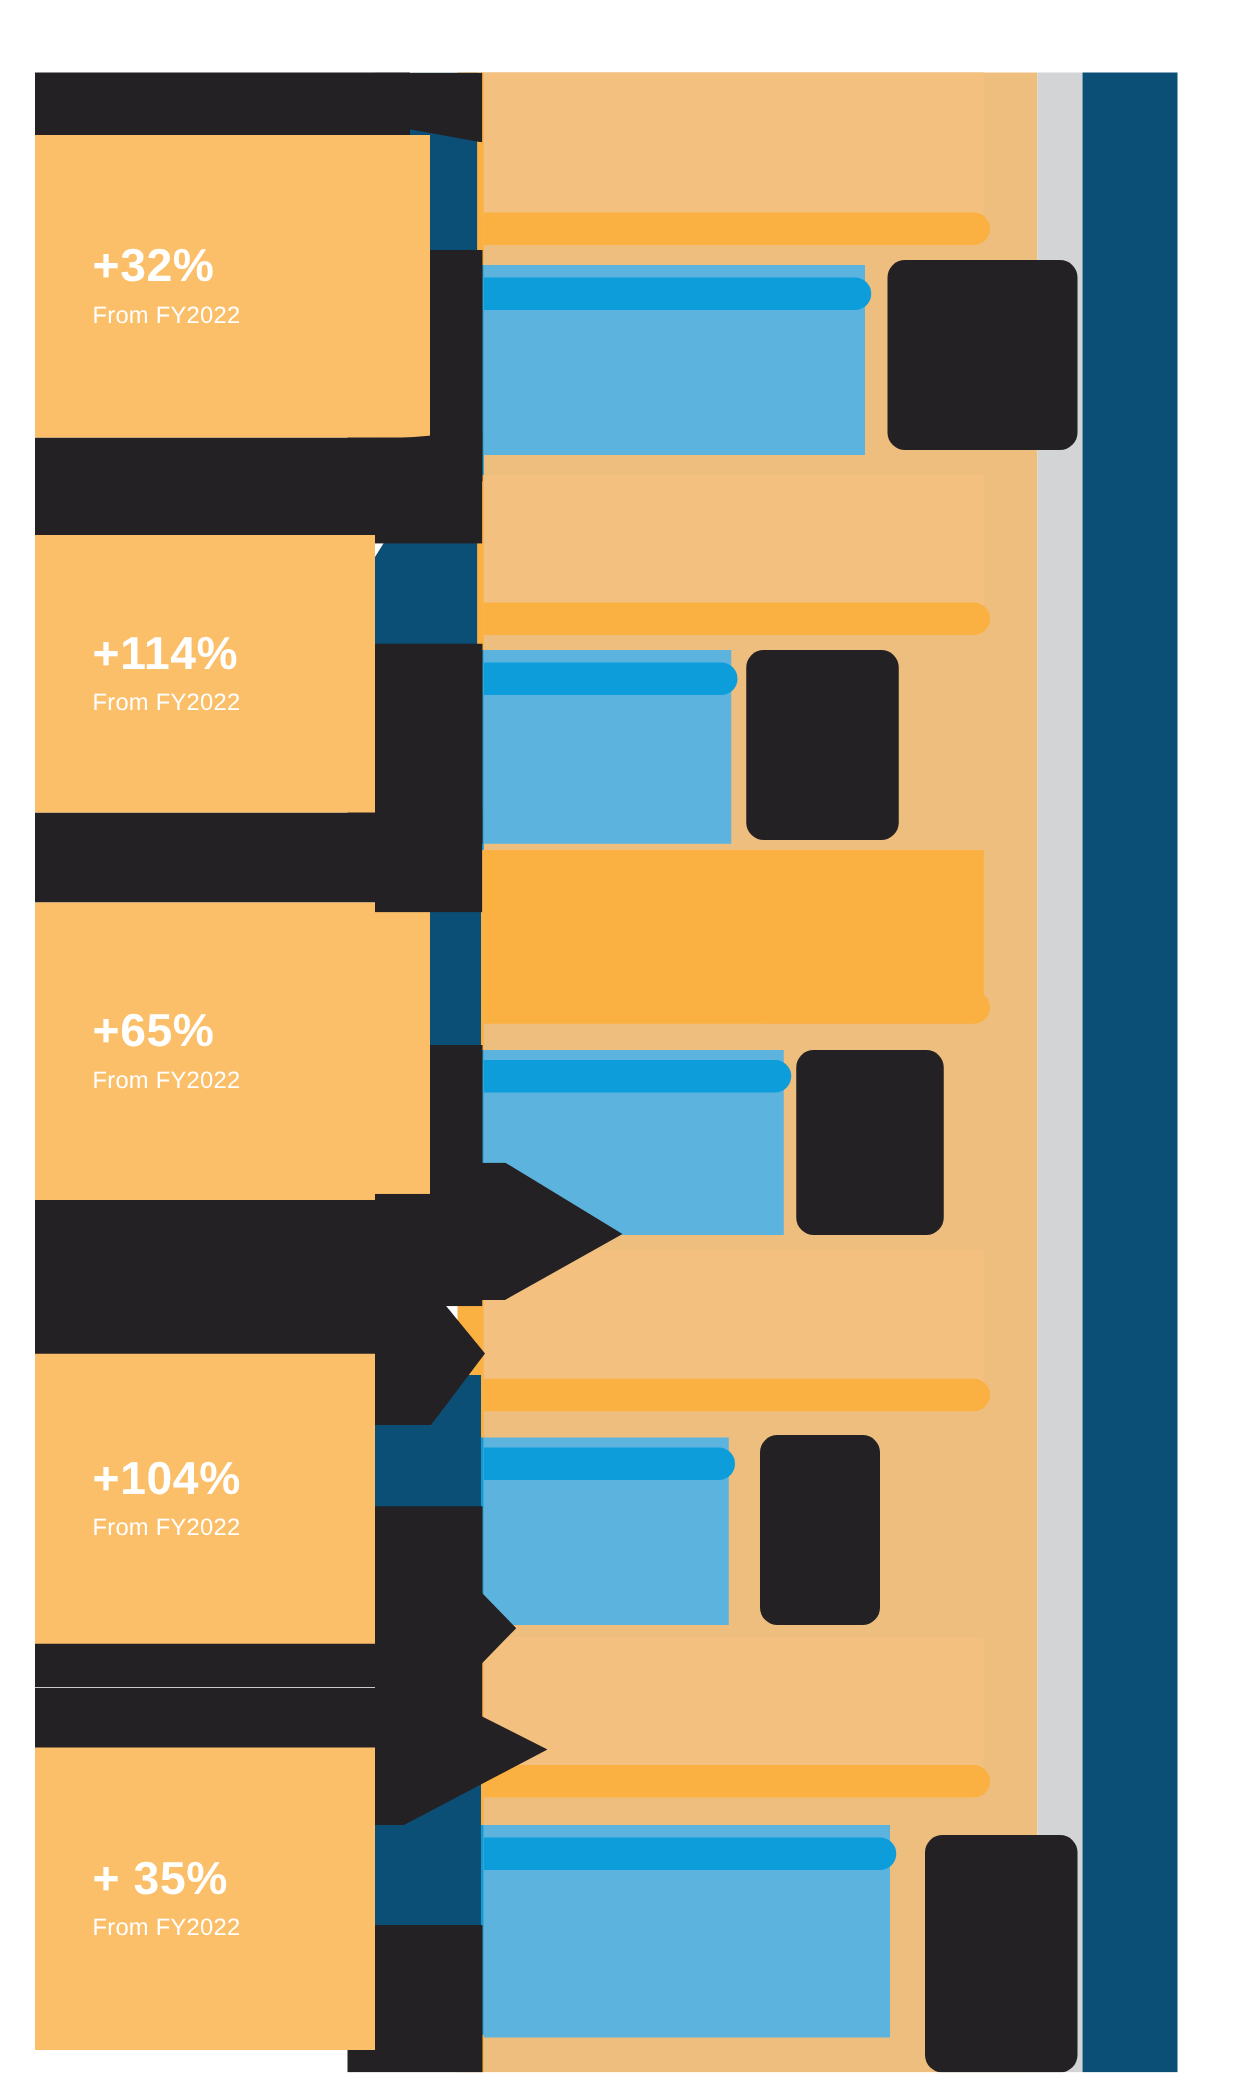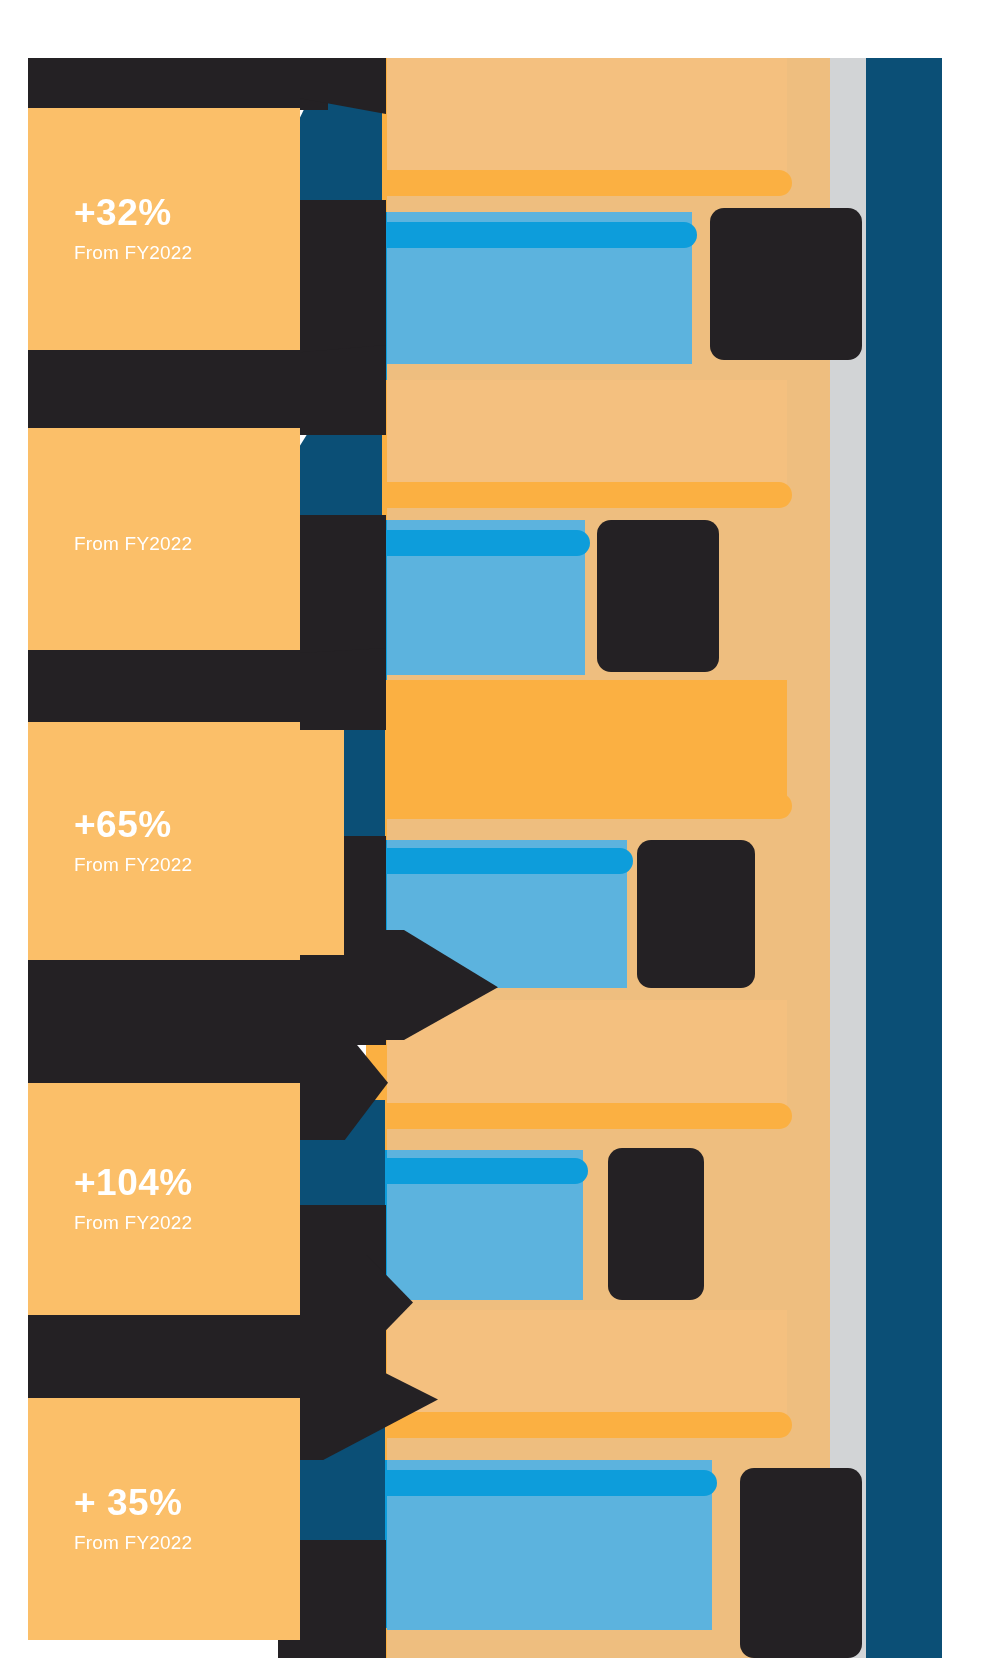--- a/index.html
+++ b/index.html
@@ -170,26 +170,27 @@
 
   <div class="redact" style="left:28px;top:1030px;width:360px;height:110px;clip-path:polygon(0 0,88% 0,100% 48%,88% 100%,0 100%);"></div>
   <div class="redact" style="left:278px;top:1205px;width:108px;height:120px;"></div>
   <div class="redact" style="left:28px;top:1255px;width:385px;height:95px;clip-path:polygon(0 0,88% 0,100% 50%,88% 100%,0 100%);"></div>
   <div class="redact" style="left:608px;top:1148px;width:96px;height:152px;border-radius:14px;"></div>
 
   <div class="redact" style="left:28px;top:1350px;width:410px;height:110px;clip-path:polygon(0 0,76% 0,100% 45%,72% 100%,0 100%);"></div>
   <div class="redact" style="left:278px;top:1540px;width:108px;height:118px;"></div>
   <div class="redact" style="left:740px;top:1468px;width:122px;height:190px;border-radius:14px;"></div>
 
-  <div class="callout" style="left:28px;top:108px;width:272px;height:242px;">
+  <div class="callout" style="left:28px;top:108px;width:316px;height:242px;">
     <div class="pct">+32%</div>
     <div class="sub">From FY2022</div>
   </div>
 
   <div class="callout" style="left:28px;top:428px;width:272px;height:222px;">
+    <div class="pct">+114%</div>
     <div class="sub">From FY2022</div>
   </div>
 
   <div class="callout" style="left:28px;top:722px;width:316px;height:238px;">
     <div class="pct">+65%</div>
     <div class="sub">From FY2022</div>
   </div>
 
   <div class="callout" style="left:28px;top:1083px;width:272px;height:232px;">
     <div class="pct">+104%</div>

